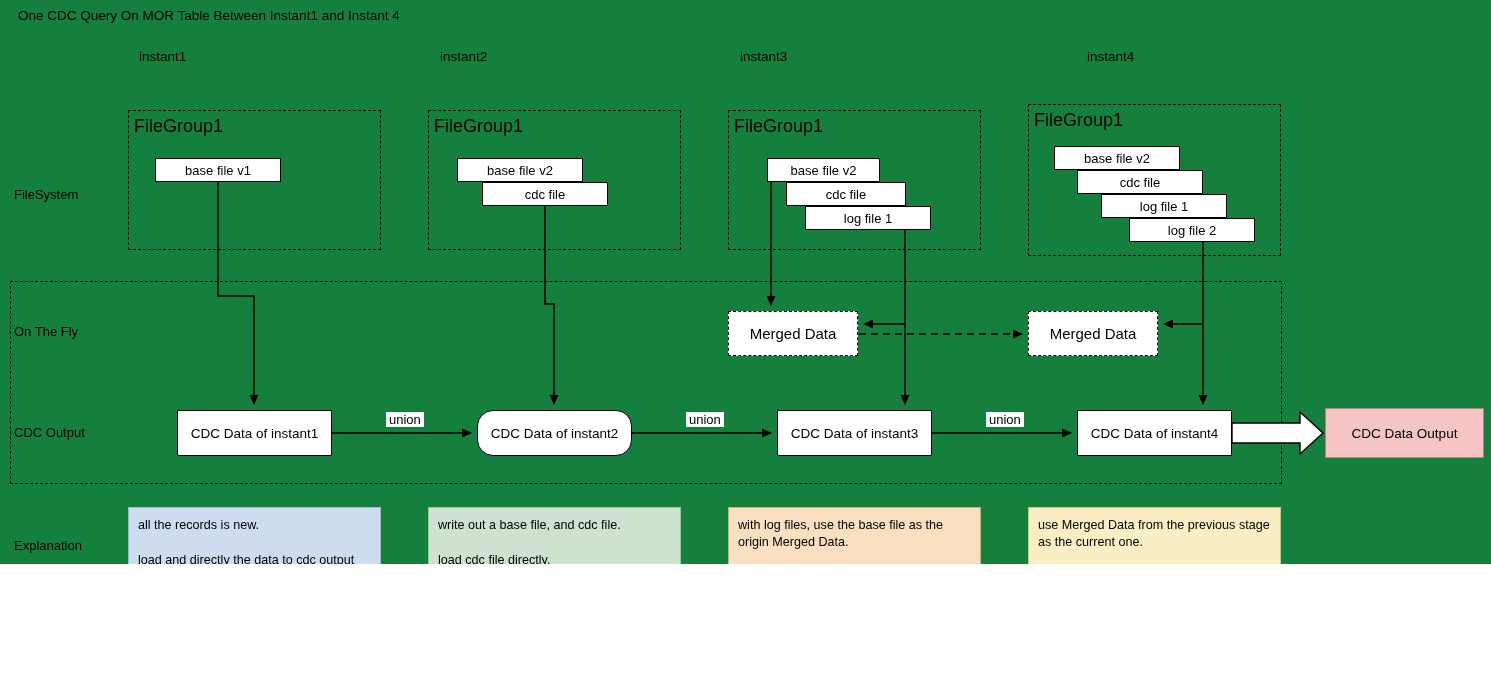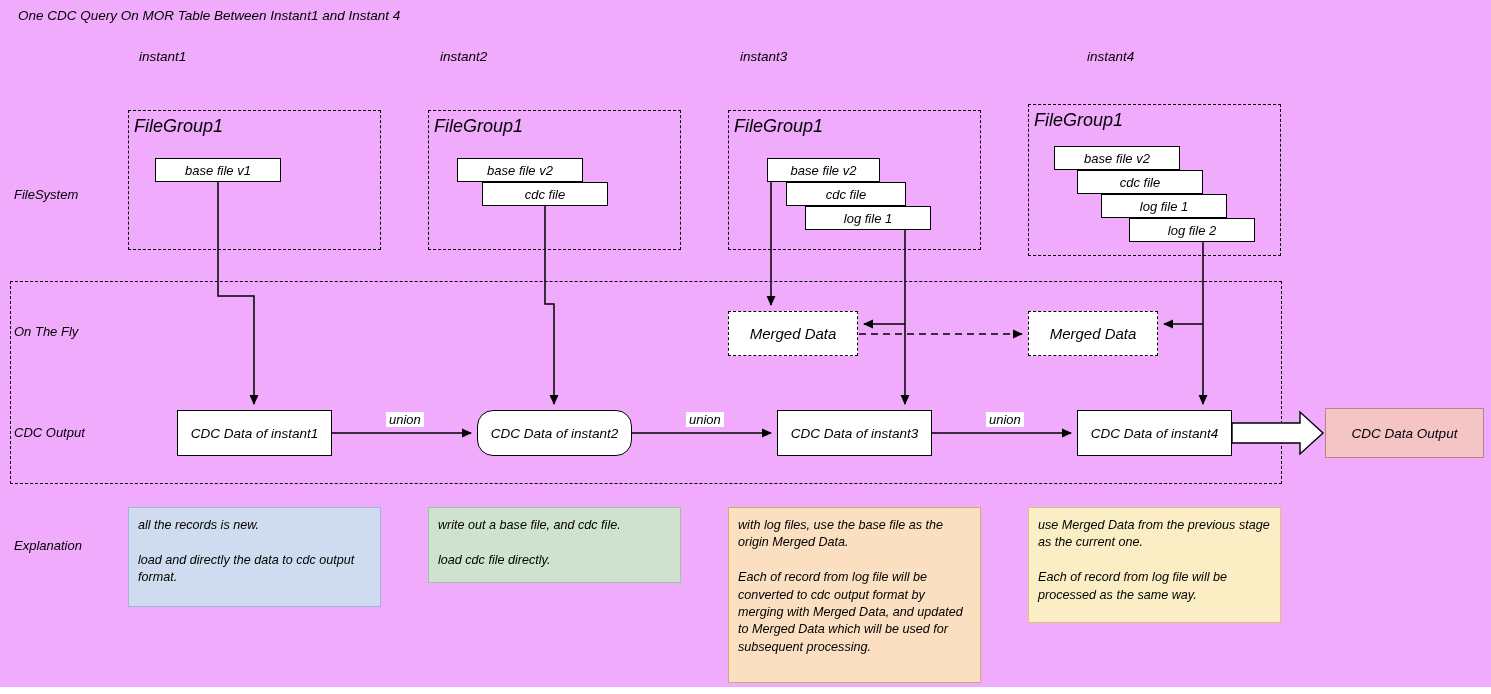--- a/index.html
+++ b/index.html
@@ -7,24 +7,23 @@
     padding: 0;
     background: #ffffff;
   }
   body {
     font-family: "Liberation Sans", sans-serif;
     color: #000000;
   }
   #canvas {
     position: relative;
     width: 1491px;
-    height: 687px;
+    height: 564px;
     overflow: hidden;
-    background: #f0abfc;
-    font-style: italic;
+    background: #15803d;
   }
   .abs { position: absolute; box-sizing: border-box; }
 
   #title {
     left: 18px; top: 8px;
     font-size: 13.5px;
     color: #000;
     white-space: nowrap;
   }
 

